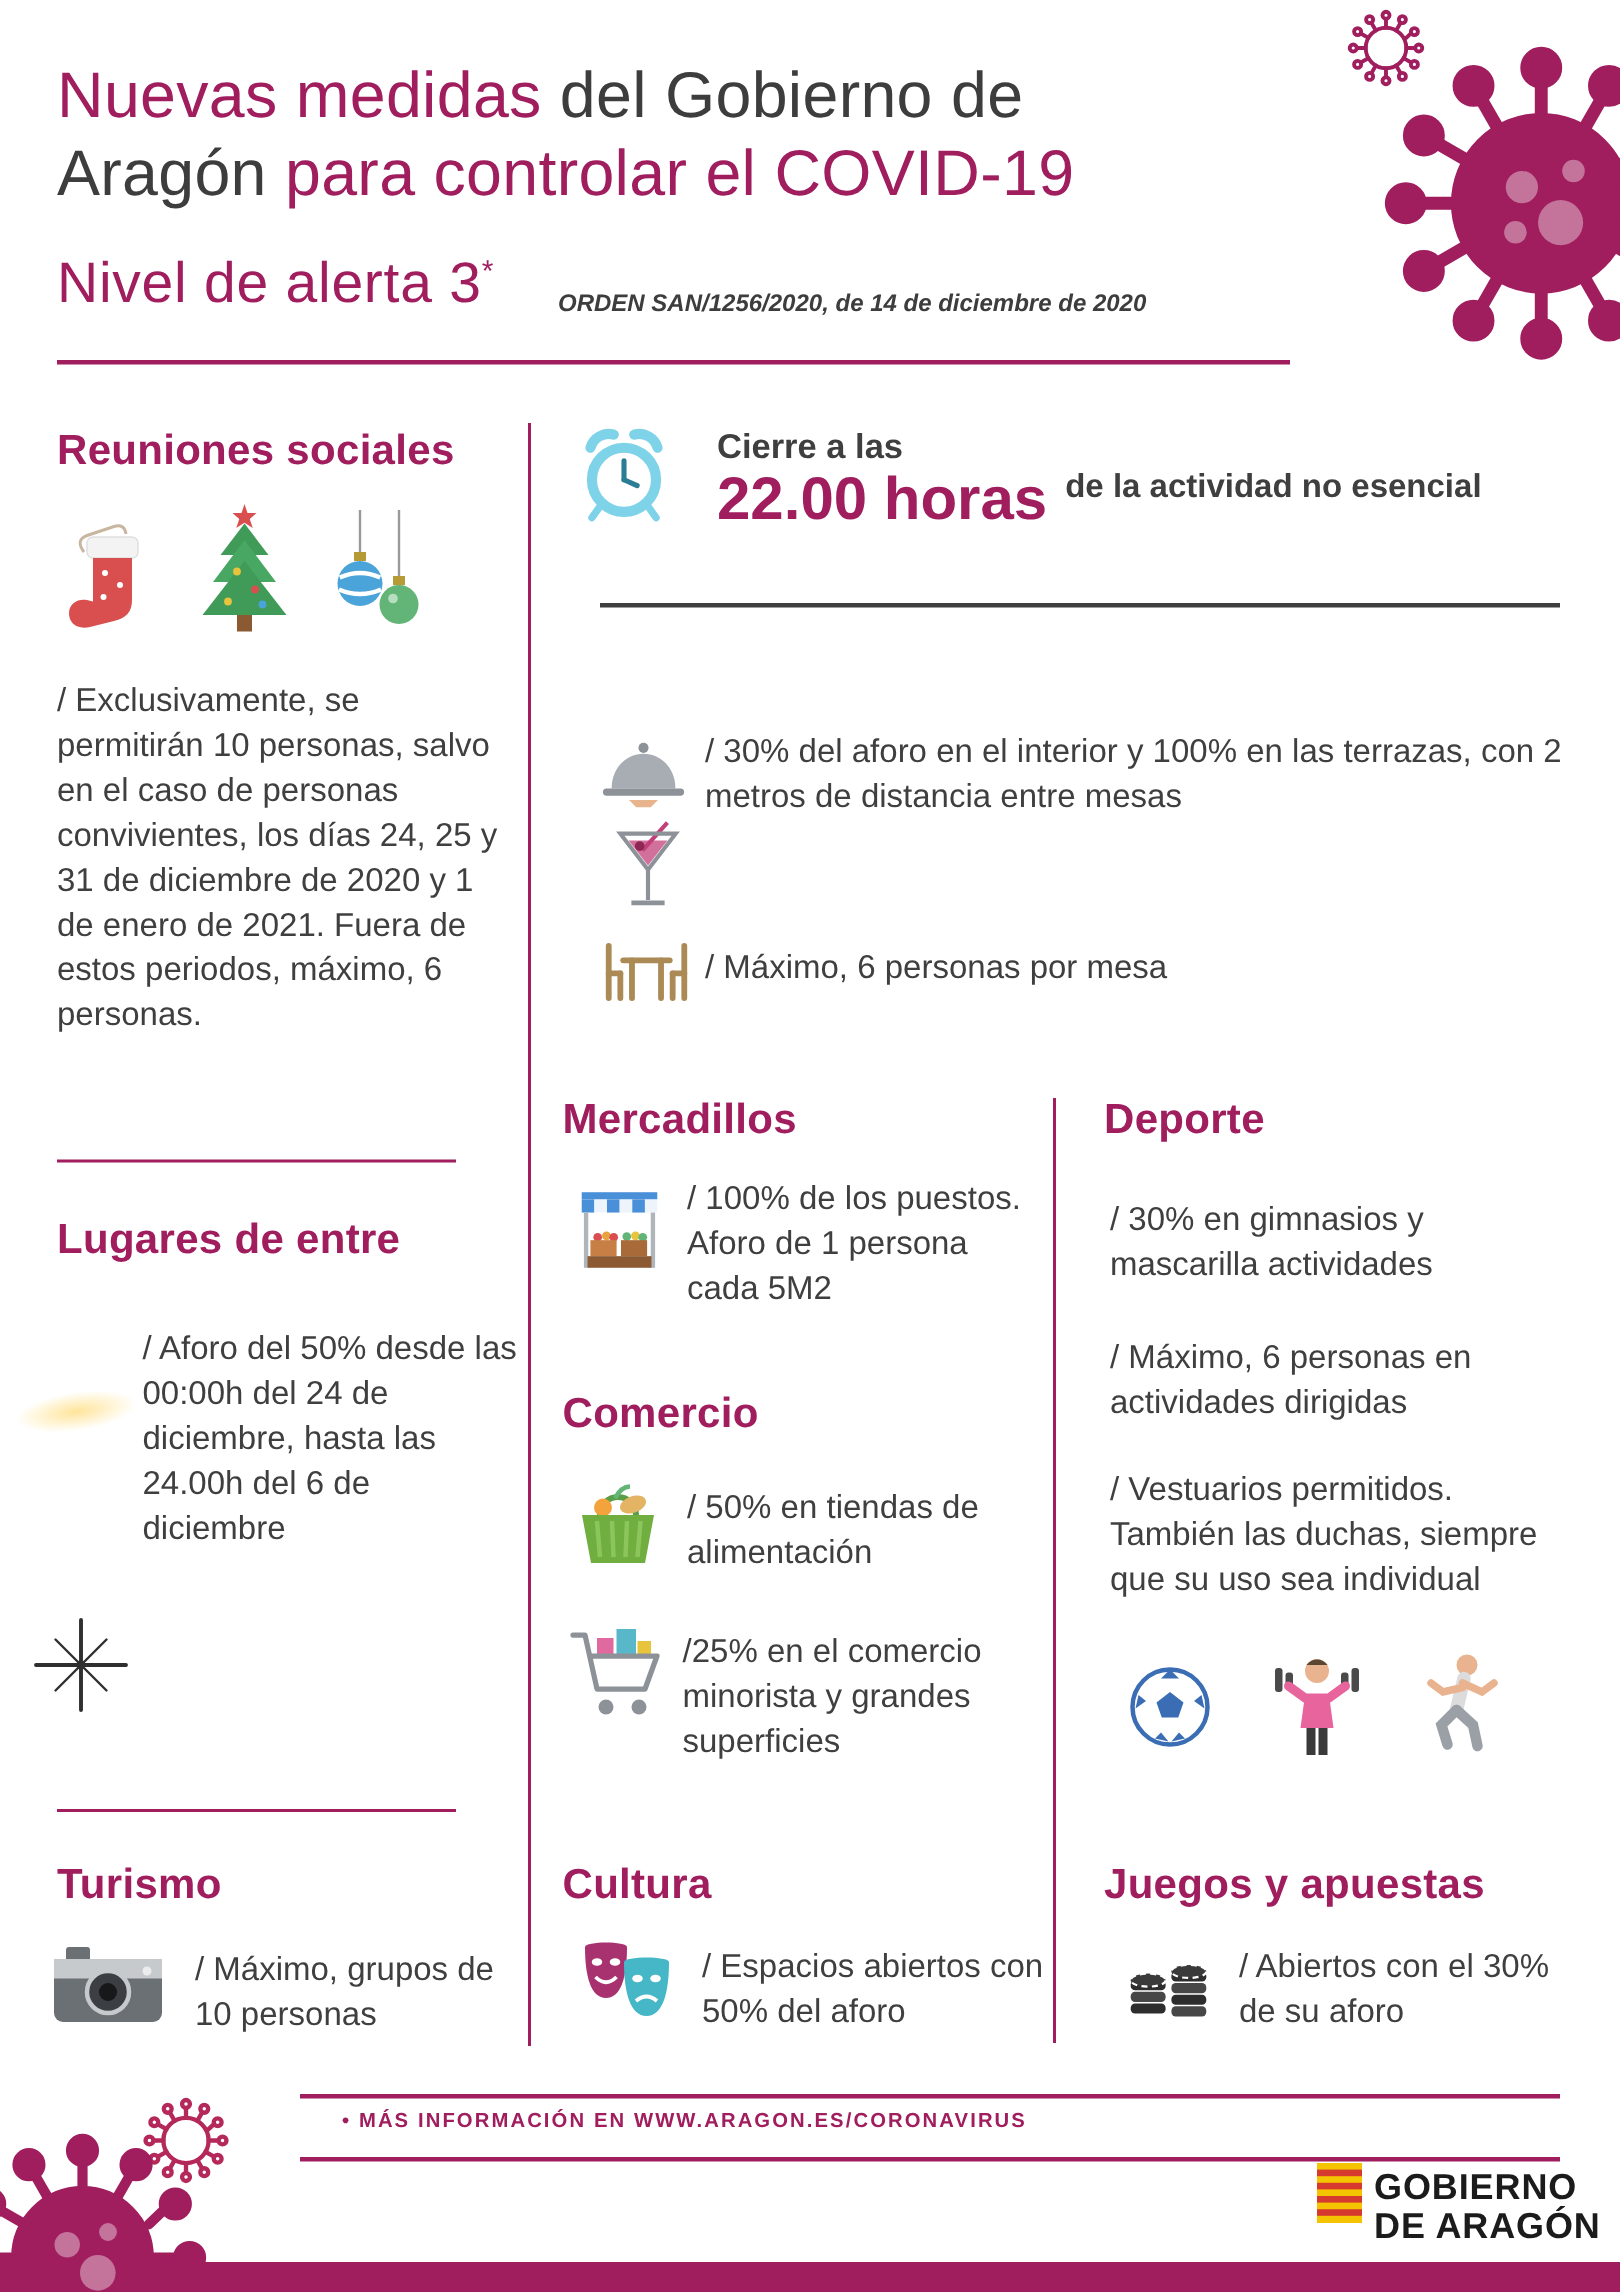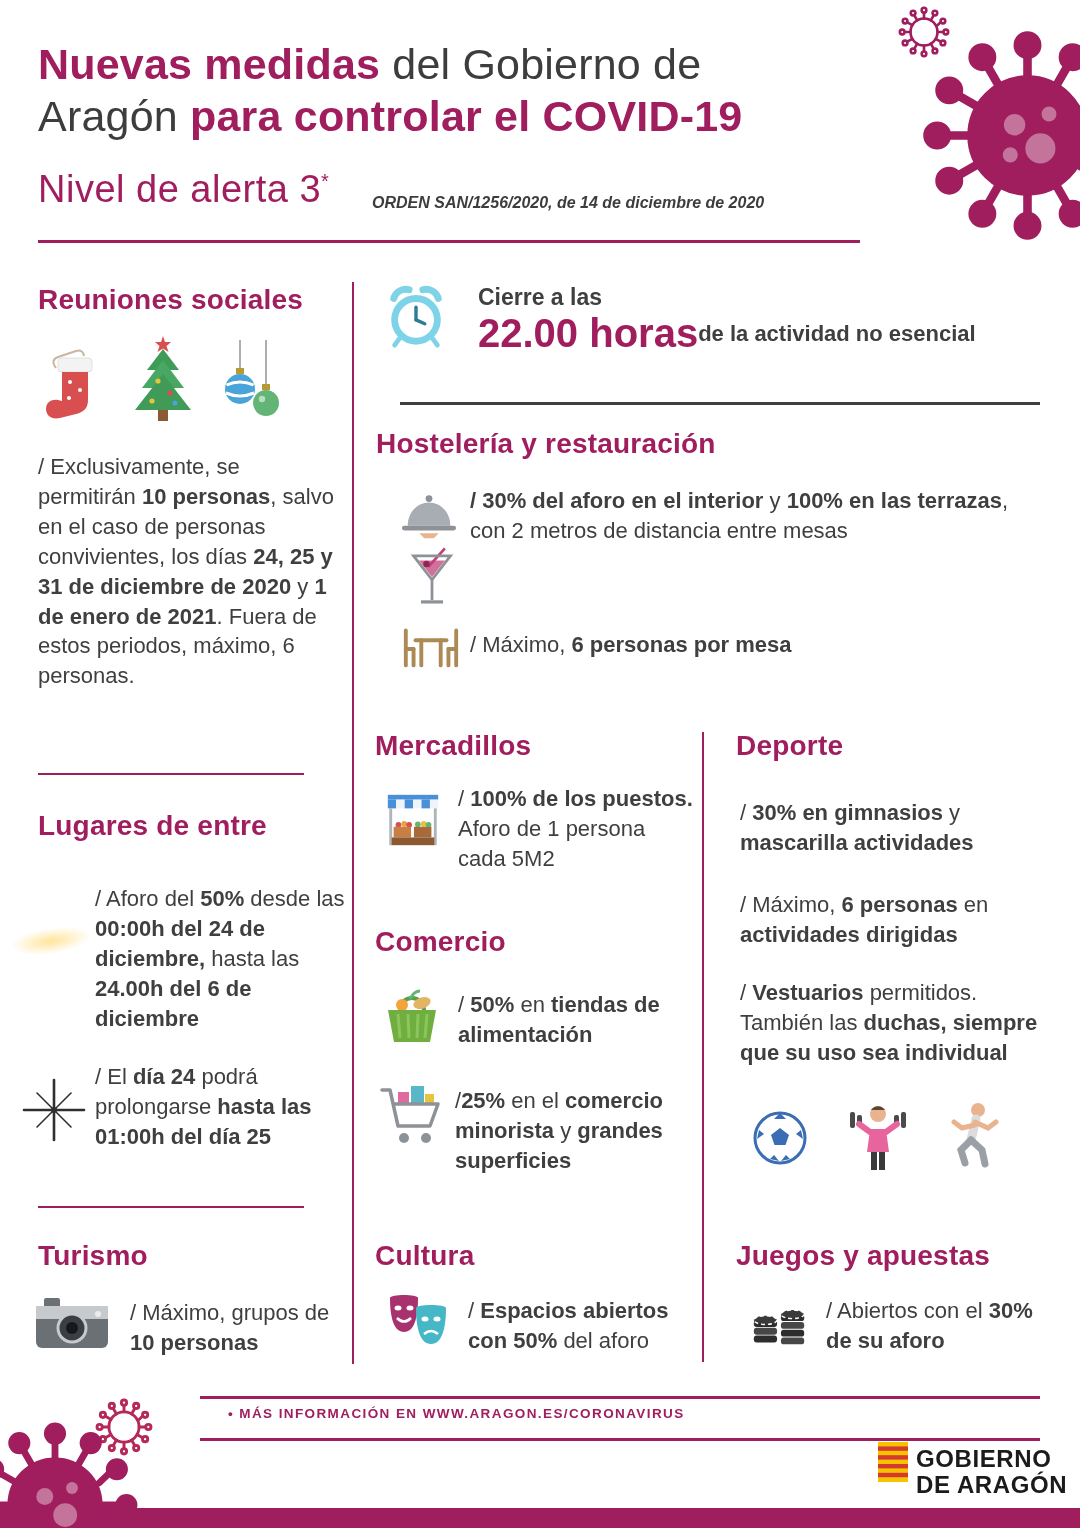--- a/index.html
+++ b/index.html
@@ -1,20 +1,20 @@
 <!DOCTYPE html>
 <html style="--accent: #a01d5e; --text: #3f3f3f;"><head>
 <meta charset="utf-8">
 <style>
   *{margin:0;padding:0;box-sizing:border-box}
   html,body{background:#ffffff}
   body{font-family:"Liberation Sans",sans-serif;color:var(--text,#3f3f3f)}
   .page{position:relative;width:1080px;height:1528px;background:#fff;overflow:hidden}
   .abs{position:absolute}
-  .b{font-weight:700}
+  .b{font-weight:400}
   .acc{color:var(--accent,#a01d5e)}
   .title{font-size:43px;line-height:1.21;font-weight:400;color:#3d3d3d;letter-spacing:.2px}
   .alert{font-size:38px;color:var(--accent,#a01d5e);letter-spacing:.5px}
   .alert sup{font-size:20px}
   .order{font-size:16px;font-style:italic;font-weight:700;color:#3d3d3d}
   .heading{font-size:28px;font-weight:700;color:var(--accent,#a01d5e);letter-spacing:.2px}
   .body-text{font-size:22px;line-height:1.36;color:var(--text,#3f3f3f)}
   .hr{background:var(--accent,#a01d5e)}
   .hr-dark{background:var(--text,#3f3f3f)}
   .vr{background:var(--accent,#a01d5e)}
@@ -95,21 +95,21 @@
     <path d="M12 18 A13 13 0 0 1 28 9" stroke="#7fd3e8" stroke-width="7" fill="none" stroke-linecap="round"></path>
     <path d="M42 9 A13 13 0 0 1 58 18" stroke="#7fd3e8" stroke-width="7" fill="none" stroke-linecap="round"></path>
     <circle cx="35" cy="40" r="22" fill="#fff" stroke="#7fd3e8" stroke-width="7"></circle>
     <line x1="35" y1="40" x2="35" y2="27" stroke="#2b7d95" stroke-width="3.5" stroke-linecap="round"></line>
     <line x1="35" y1="40" x2="44" y2="44" stroke="#2b7d95" stroke-width="3.5" stroke-linecap="round"></line>
     <line x1="18" y1="59" x2="13" y2="66" stroke="#7fd3e8" stroke-width="5" stroke-linecap="round"></line>
     <line x1="52" y1="59" x2="57" y2="66" stroke="#7fd3e8" stroke-width="5" stroke-linecap="round"></line>
   </svg>
   <div class="abs" style="left:478px;top:284px">
     <div class="closure-lead">Cierre a las</div>
-    <div style="display:flex;align-items:center;">
+    <div style="display:flex;align-items:flex-start;gap:12px">
       <span class="closure-time">22.00 horas</span>
       <span class="closure-scope">de la actividad no esencial</span>
     </div>
   </div>
   <div class="abs hr-dark" style="left:400px;top:402px;width:640px;height:2.5px"></div>
 
   <h2 class="abs heading" style="left:38px;top:284px">Reuniones sociales</h2>
 
   <svg class="abs" style="left:42px;top:340px" width="62" height="92" viewBox="0 0 62 92">
     <path d="M14 28 Q8 20 16 17 L34 11 Q41 9 42 16" fill="none" stroke="#c9b6a0" stroke-width="2"></path>
@@ -155,37 +155,35 @@
 
   <svg class="abs" style="left:22px;top:1078px" width="64" height="64" viewBox="0 0 64 64">
     <g stroke="#2f2f2f" stroke-linecap="round">
       <line x1="32" y1="2" x2="32" y2="62" stroke-width="2.6"></line>
       <line x1="2" y1="32" x2="62" y2="32" stroke-width="2.6"></line>
       <line x1="15" y1="15" x2="49" y2="49" stroke-width="1.6"></line>
       <line x1="49" y1="15" x2="15" y2="49" stroke-width="1.6"></line>
     </g>
     <circle cx="32" cy="32" r="3" fill="#2f2f2f"></circle>
   </svg>
-  <p class="abs body-text" style="left:95px;top:1062px;width:245px"><span>/ El </span><span class="b">día 24</span><span> podrá prolongarse </span><span class="b">hasta las 01:00h del día 25</span></p>
 
   <div class="abs hr" style="left:38px;top:1206px;width:266px;height:2px"></div>
 
   <h2 class="abs heading" style="left:38px;top:1240px">Turismo</h2>
 
   <svg class="abs" style="left:34px;top:1294px" width="78" height="58" viewBox="0 0 78 58">
     <rect x="10" y="4" width="16" height="10" rx="2" fill="#6b7075"></rect>
     <rect x="2" y="12" width="72" height="42" rx="6" fill="#6b7075"></rect>
     <rect x="2" y="12" width="72" height="13" fill="#c7cacd"></rect>
     <circle cx="38" cy="34" r="14" fill="#3b3e42" stroke="#c7cacd" stroke-width="3"></circle>
     <circle cx="38" cy="34" r="6" fill="#16181a"></circle>
     <circle cx="64" cy="20" r="3" fill="#ececec"></circle>
   </svg>
   <p class="abs body-text" style="left:130px;top:1298px;width:205px"><span>/ Máximo, grupos de </span><span class="b">10 personas</span></p>
 
-  <h2 class="abs heading" style="left:376px;top:428px">Hostelería y restauración</h2>
 
   <svg class="abs" style="left:400px;top:490px" width="58" height="50" viewBox="0 0 60 50">
     <circle cx="30" cy="8" r="3.5" fill="#8d9298"></circle>
     <path d="M8 36 C8 22 18 12 30 12 C42 12 52 22 52 36 Z" fill="#a8adb3"></path>
     <rect x="2" y="36" width="56" height="5" rx="2.5" fill="#8d9298"></rect>
     <path d="M20 44 h20 l-5 5 h-10 z" fill="#e8b48e"></path>
   </svg>
   <p class="abs body-text" style="left:470px;top:486px;width:572px"><span class="b">/ 30% del aforo en el interior</span><span> y </span><span class="b">100% en las terrazas</span><span>, con 2 metros de distancia entre mesas</span></p>
 
   <svg class="abs" style="left:408px;top:545px" width="48" height="64" viewBox="0 0 52 66">

